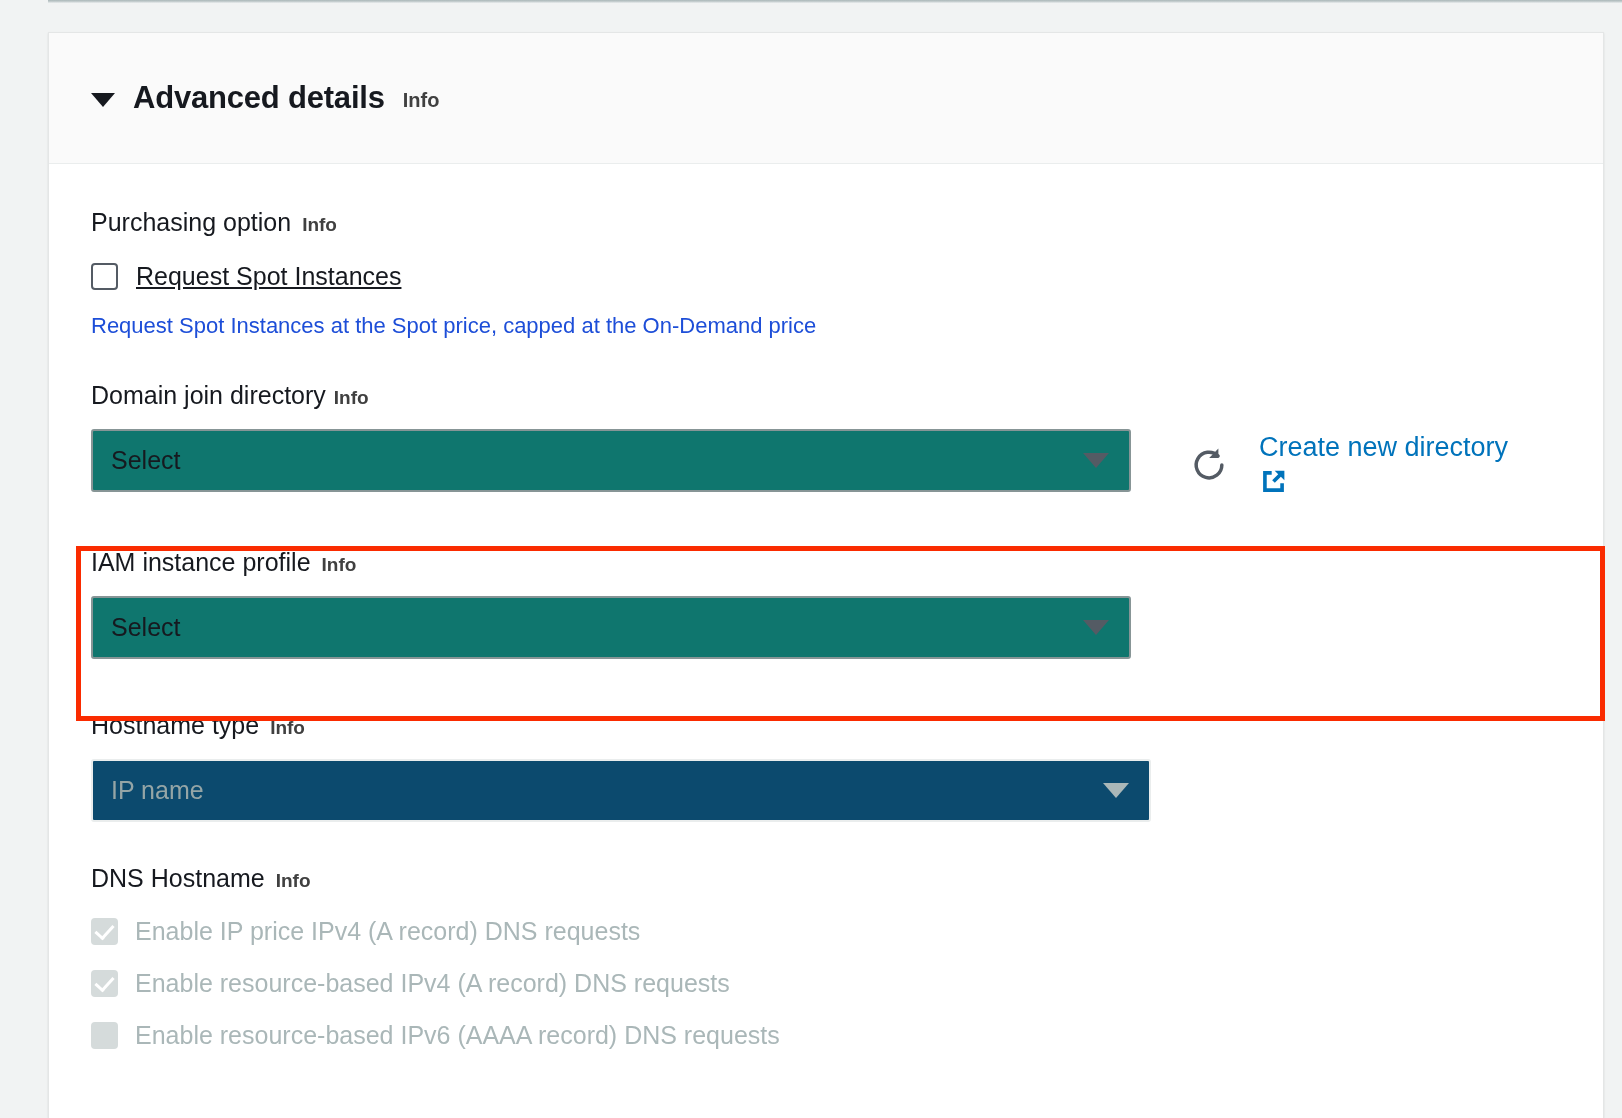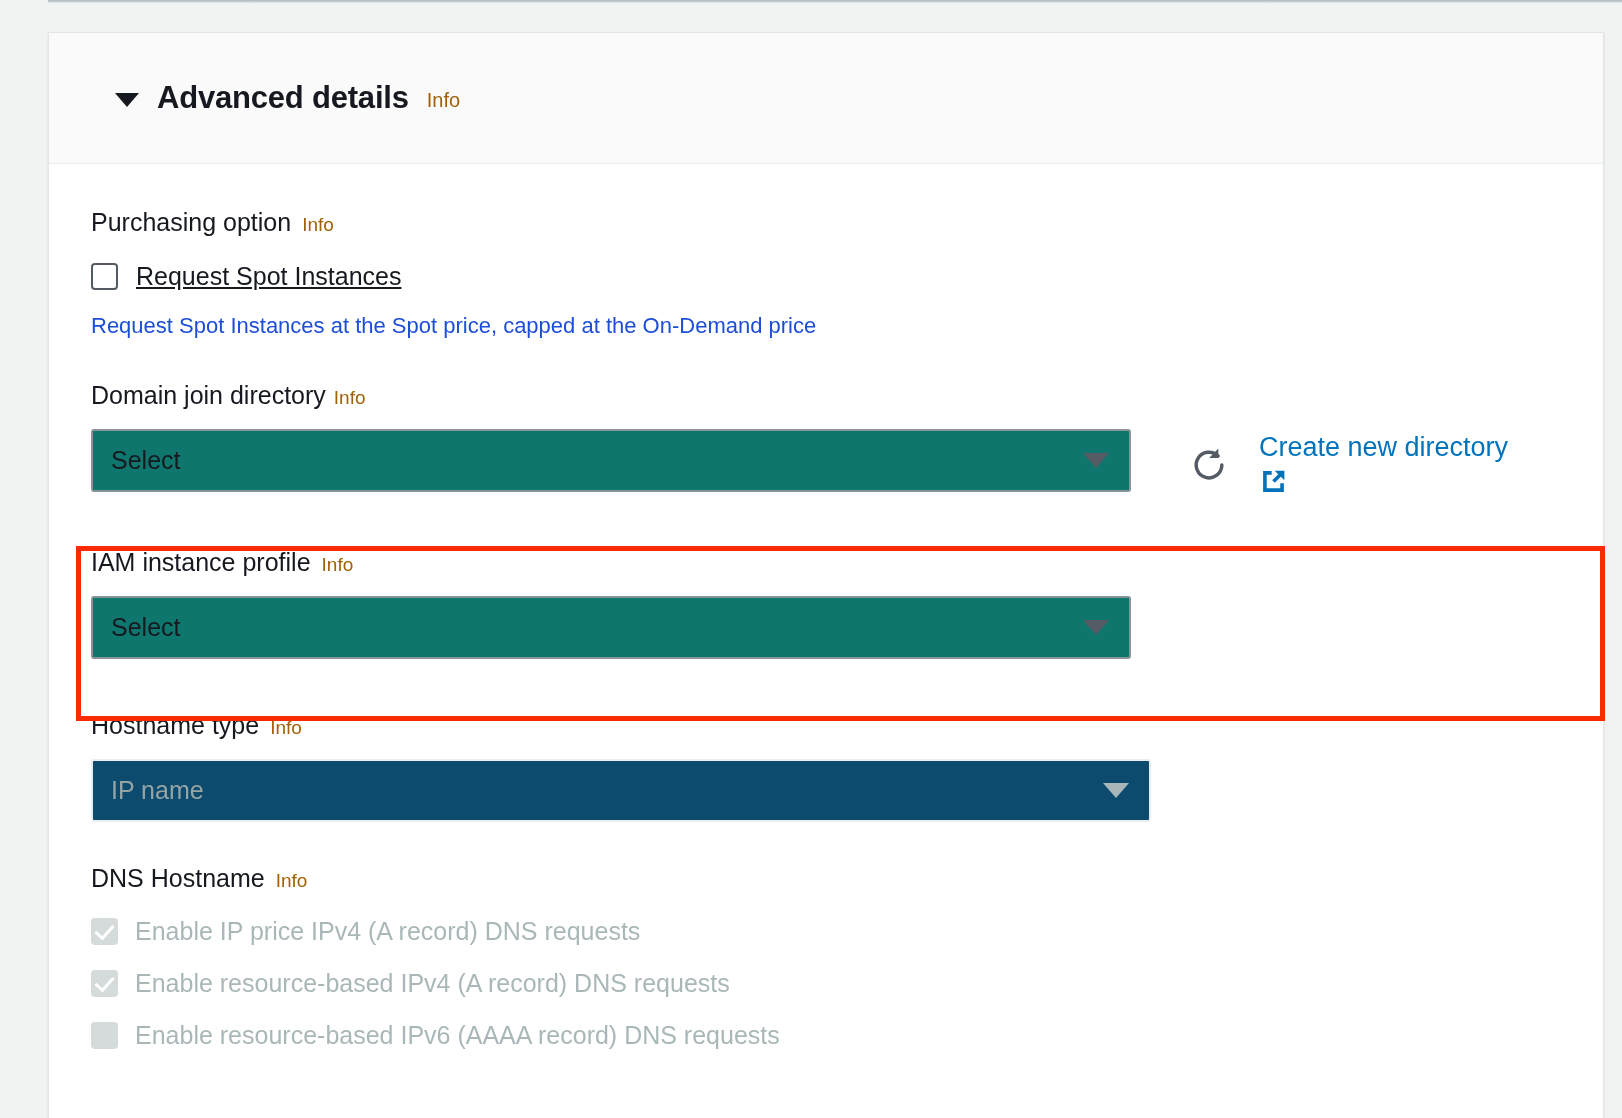--- a/index.html
+++ b/index.html
@@ -41,40 +41,40 @@
     box-sizing: border-box;
     box-shadow: 0 1px 2px rgba(0,0,0,0.10);
   }
   .card-header {
     height: 131px;
     background: #fafafa;
     border-bottom: 1px solid #eaeded;
     box-sizing: border-box;
     display: flex;
     align-items: center;
-    padding-left: 66px;
+    padding-left: 42px;
   }
   .caret {
     width: 0;
     height: 0;
     border-left: 12px solid transparent;
     border-right: 12px solid transparent;
     border-top: 14px solid #16191f;
     margin-right: 18px;
     margin-top: 3px;
   }
   .card-title {
     font-size: 31px;
     font-weight: bold;
     color: #16191f;
     letter-spacing: -0.2px;
   }
   .info-link {
-    color: #a16207;
-    font-weight: normal;
+    color: #404040;
+    font-weight: bold;
     font-size: 20px;
     text-decoration: none;
     cursor: pointer;
   }
   .title-info {
     margin-left: 18px;
     position: relative;
     top: 2px;
   }
 

